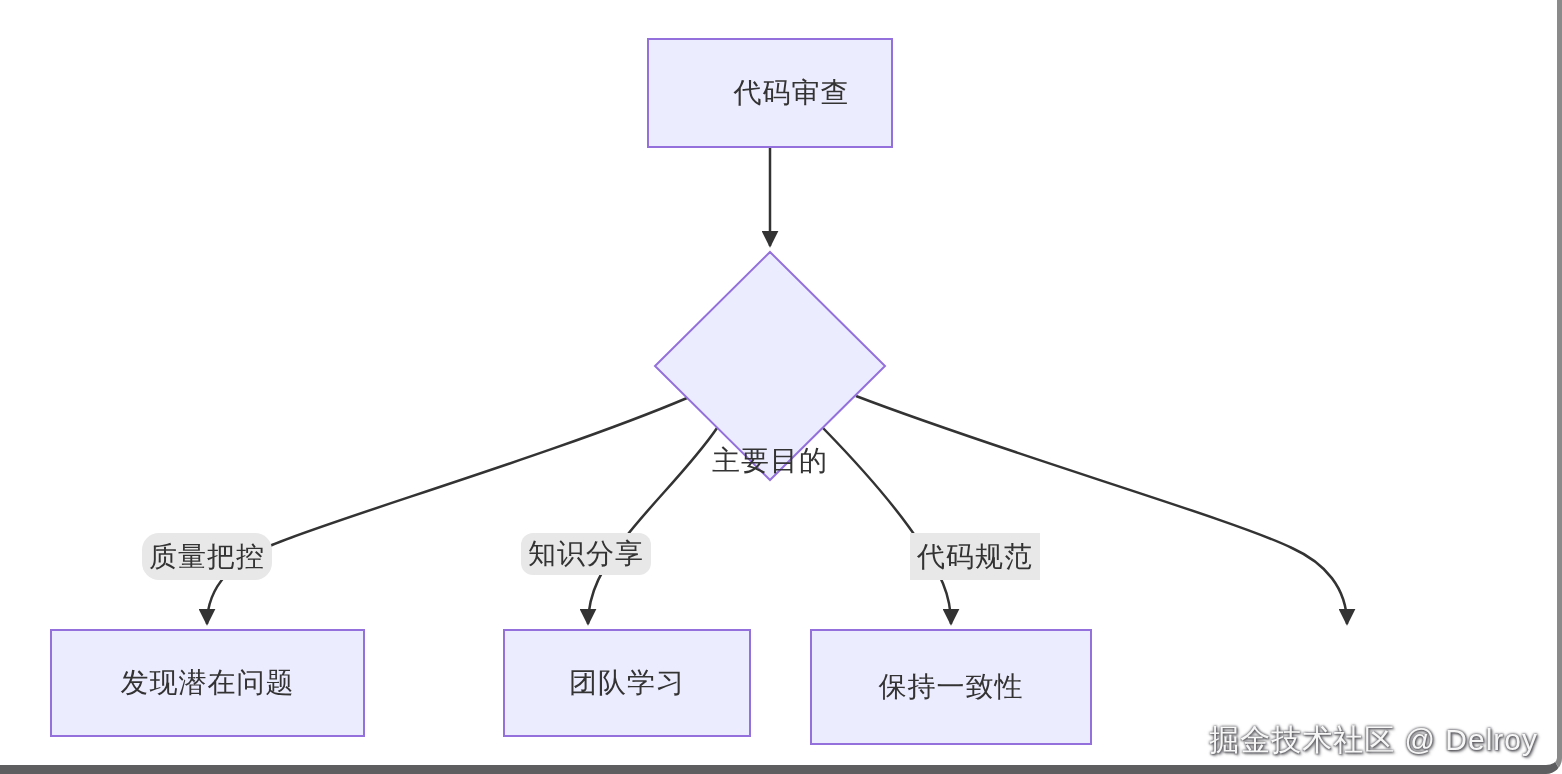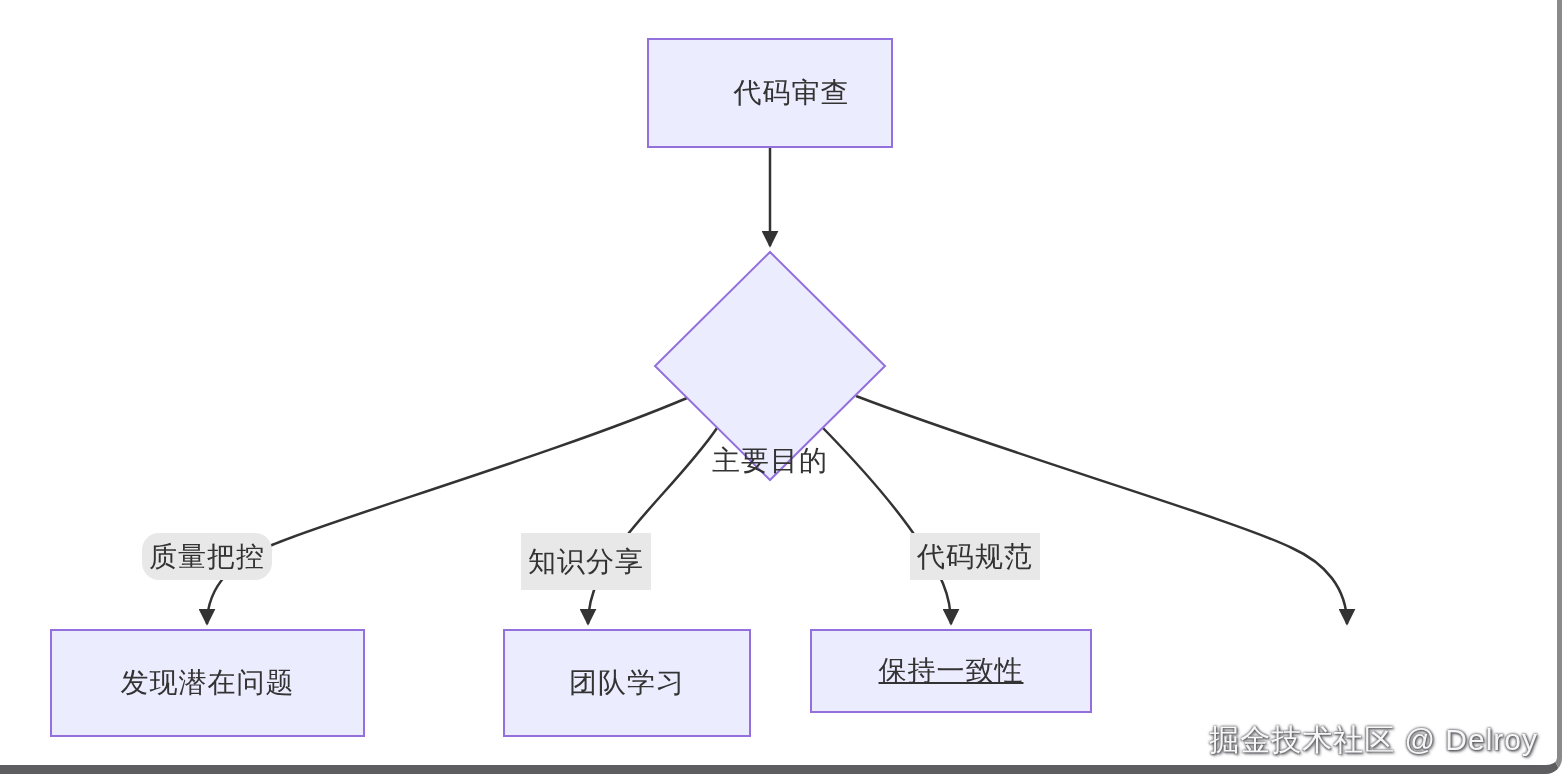--- a/index.html
+++ b/index.html
@@ -91,34 +91,34 @@
     <span>代码审查</span>
   </div>
 
   <div class="diamond-label" style="left:655px; top:252px; width:230px; height:228px;">
     <span>主要目的</span>
   </div>
 
   <div class="edge-label" style="left:142px; top:533px; width:130px; height:47px;border-radius:17px;">
     <span>质量把控</span>
   </div>
-  <div class="edge-label" style="left:521px; top:533px; width:130px; height:57px;">
+  <div class="edge-label" style="left:521px; top:533px; width:130px; height:42px;border-radius:12px;">
     <span>知识分享</span>
   </div>
   <div class="edge-label" style="left:886px; top:533px; width:130px; height:47px;margin-left:24px;">
     <span>代码规范</span>
   </div>
 
   <div class="node" style="left:50px; top:629px; width:315px; height:108px;">
     <span>发现潜在问题</span>
   </div>
   <div class="node" style="left:464px; top:629px; width:248px; height:108px;margin-left:39px;">
     <span>团队学习</span>
   </div>
-  <div class="node" style="left:810px; top:629px; width:282px; height:84px;text-decoration:underline;">
+  <div class="node" style="left:810px; top:629px; width:282px; height:116px;">
     <span>保持一致性</span>
   </div>
 
   <div class="watermark">掘金技术社区 @ Delroy</div>
 
   <div class="frame-edge-gap"></div>
   <div class="window-frame"></div>
 </div>
 
 </body></html>

